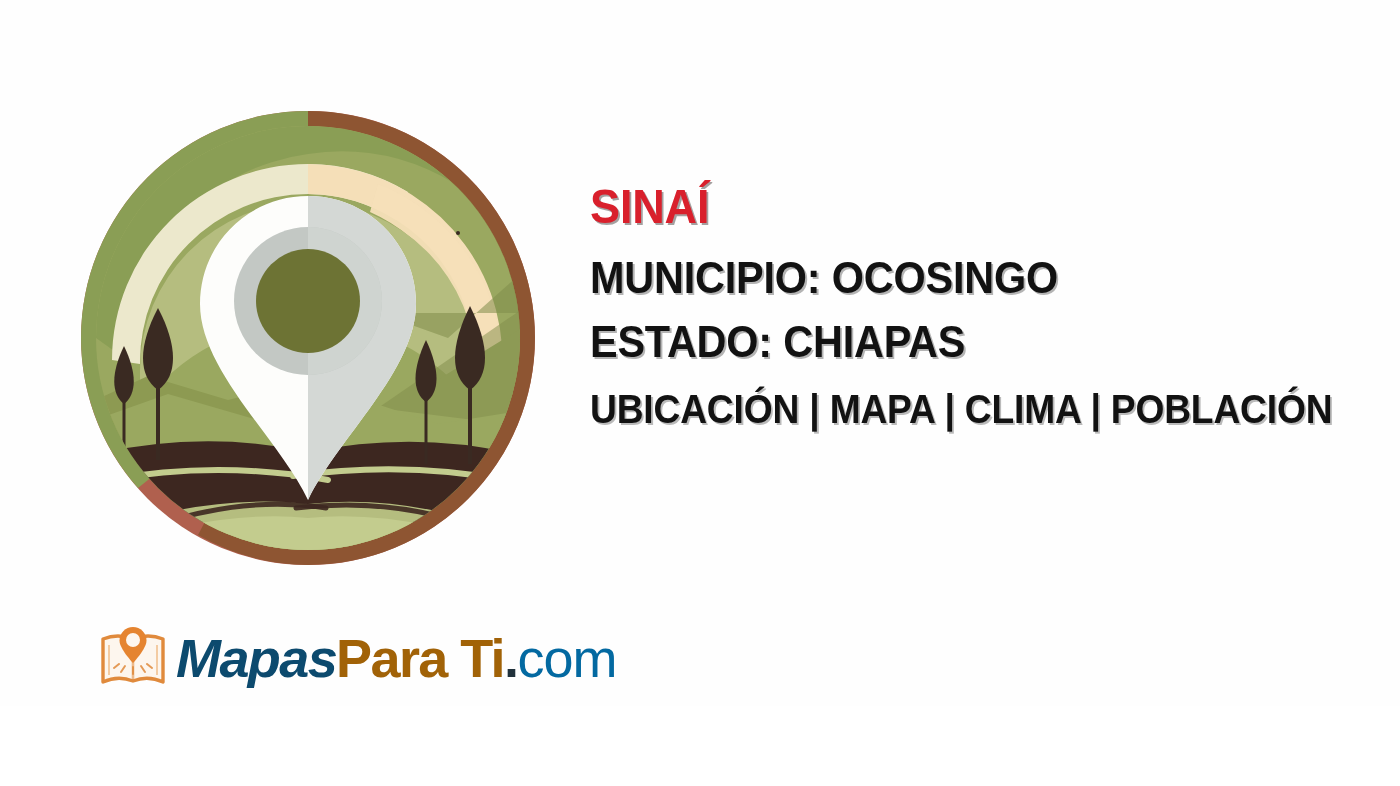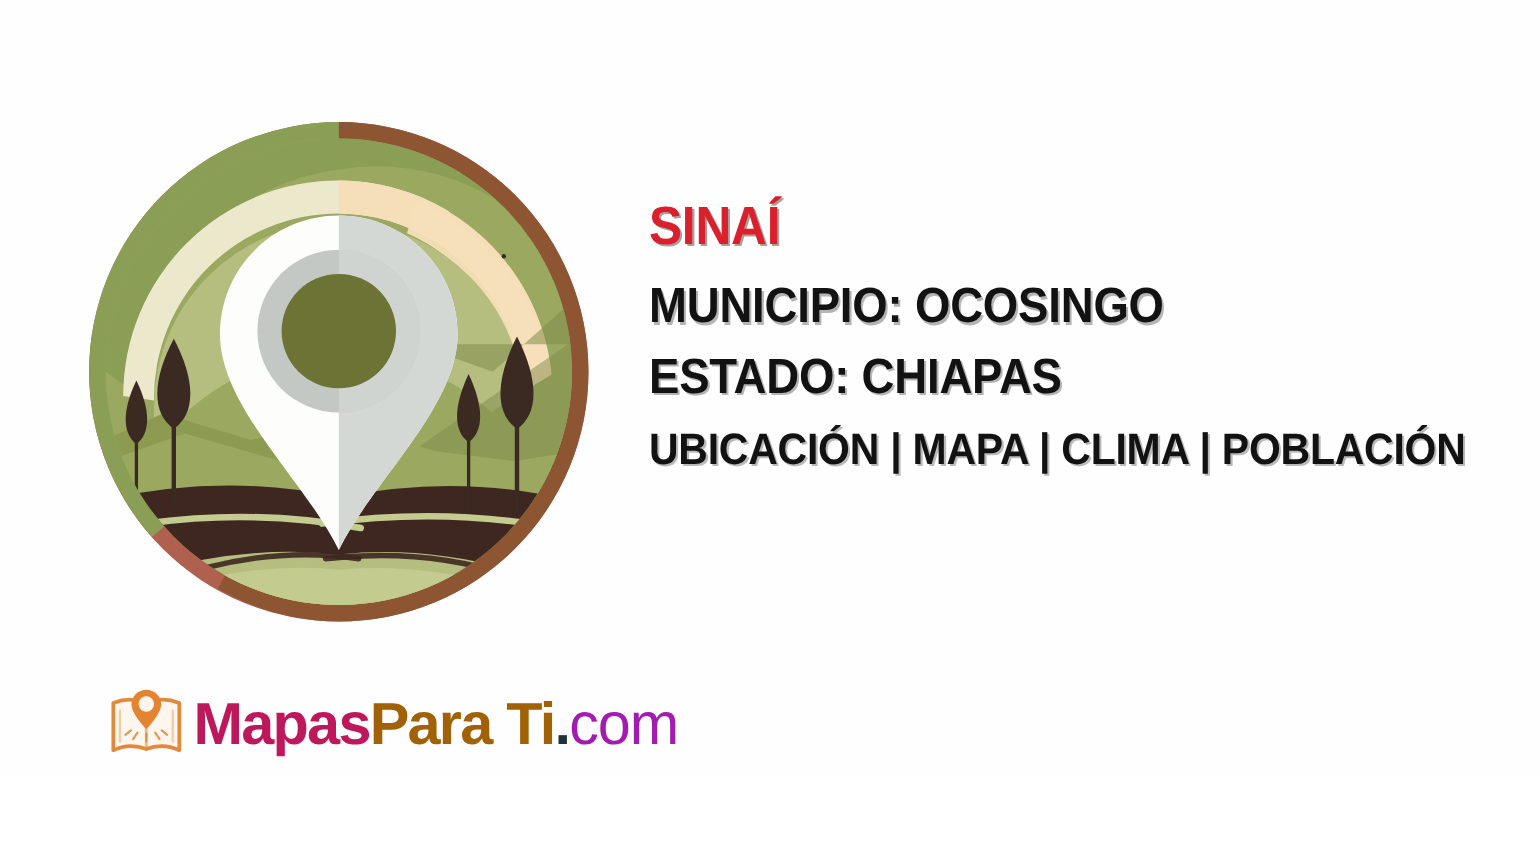--- a/index.html
+++ b/index.html
@@ -84,24 +84,24 @@
   #brand-mark { width: 74px; height: 74px; flex: 0 0 auto; }
   #brand-text {
     margin-left: 6px;
     font-family: "Liberation Sans", sans-serif;
     font-size: 54px;
     font-weight: bold;
     letter-spacing: -1.6px;
     line-height: 60px;
     white-space: nowrap;
   }
-  .bt-mapas { color: #be185d; }
+  .bt-mapas { color: #0c4a6e; font-style: italic; }
   .bt-parati { color: #a16207; }
   .bt-dot    { color: #20313b; }
-  .bt-com    { color: #a21caf; font-weight: normal; letter-spacing: -1px; }
+  .bt-com    { color: #0369a1; font-weight: normal; letter-spacing: -1px; }
 </style>
 </head>
 <body>
 
 <div id="canvas">
 
   <div id="badge-wrap">
     <svg id="badge-svg" viewBox="0 0 460 460" xmlns="http://www.w3.org/2000/svg">
       <defs>
         <clipPath id="circleClip">

